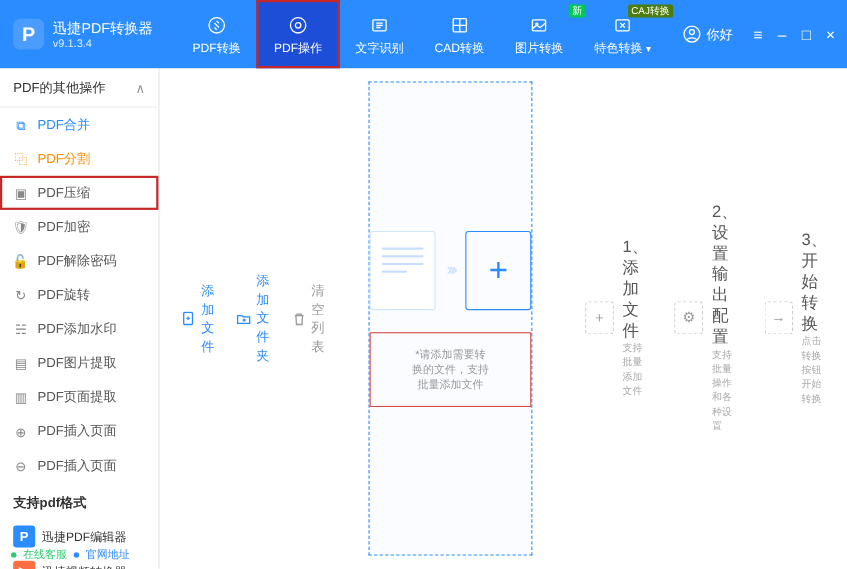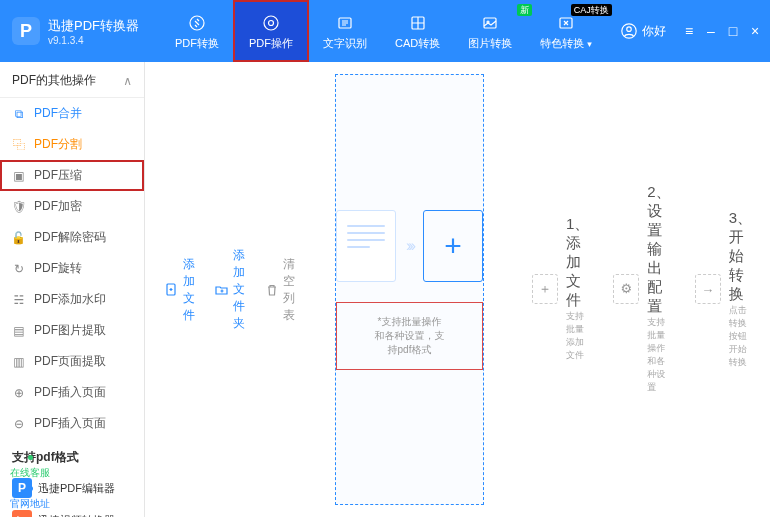--- a/index.html
+++ b/index.html
@@ -12,21 +12,21 @@
     .logo-text { font-size: 13px; font-weight: 500; }
     .version { font-size: 10px; opacity: 0.85; }
     
     .nav { display: flex; height: 100%; margin-left: 10px; }
     .nav-item { display: flex; flex-direction: column; align-items: center; justify-content: center; padding: 0 14px; height: 100%; cursor: pointer; position: relative; }
     .nav-item.active { background: #1d4ed8; }
     .nav-item.hl { border: 2px solid #C62828; }
     .nav-icon { width: 22px; height: 22px; display: flex; align-items: center; justify-content: center; margin-bottom: 2px; }
     .nav-label { font-size: 11px; white-space: nowrap; }
     .badge { position: absolute; top: 4px; right: -6px; background: #00C853; color: #fff; font-size: 9px; padding: 0 3px; border-radius: 2px; line-height: 12px; }
-    .badge.red { background: #000000; }
+    .badge.red { background: #4d7c0f; }
     
     .header-right { position: absolute; right: 8px; top: 0; height: 100%; display: flex; align-items: center; gap: 10px; }
     .user { display: flex; align-items: center; gap: 4px; font-size: 12px; cursor: pointer; }
     .win-controls { display: flex; gap: 8px; font-size: 14px; margin-left: 6px; }
     .win-btn { cursor: pointer; width: 14px; text-align: center; }
     
     
     .body { display: flex; height: 455px; }
     
     
@@ -35,21 +35,21 @@
     .side-list { }
     .side-item { display: flex; align-items: center; padding: 7px 12px; cursor: pointer; font-size: 12px; color: #555; }
     .side-item .sicon { width: 14px; height: 14px; margin-right: 8px; display: flex; align-items: center; justify-content: center; }
     .side-item.merge { color: #2B8CFF; }
     .side-item.split { color: #FF8C00; }
     .side-item.hl { border: 2px solid #C62828; padding: 5px 10px; }
     .side-item:not(.merge):not(.split) .sicon { color: #888; }
     .side-section-title { font-size: 12px; font-weight: 600; padding: 10px 12px 6px; color: #333; }
     .product { display: flex; align-items: center; padding: 6px 12px; cursor: pointer; font-size: 11px; }
     .product .picon { width: 20px; height: 20px; border-radius: 3px; margin-right: 6px; display: flex; align-items: center; justify-content: center; color: #fff; font-size: 12px; font-weight: bold; }
-    .footer-links { position: absolute; bottom: 6px; left: 10px; font-size: 10px; display: flex; gap: 6px; align-items: center; flex-direction: column; }
+    .footer-links { position: absolute; bottom: 6px; left: 10px; font-size: 10px; display: flex; gap: 6px; align-items: center; }
     .footer-links .dot { width: 5px; height: 5px; border-radius: 50%; display: inline-block; }
     
     
     .main { flex: 1; display: flex; position: relative; }
     .toolbar { display: flex; align-items: center; gap: 20px; padding: 10px 20px; color: #2B8CFF; font-size: 12px; }
     .tool { display: flex; align-items: center; gap: 4px; cursor: pointer; }
     .tool.clear { color: #999; }
     
     .drop-area { margin: 12px 20px; flex: 1; border: 1px dashed #2B8CFF; display: flex; flex-direction: column; align-items: center; justify-content: center; background: #FAFCFF; }
     .drop-graphic { display: flex; align-items: center; gap: 10px; margin-bottom: 20px; }
@@ -270,21 +270,21 @@
         <div class="doc">
           <div class="doc-line"></div>
             <div class="doc-line"></div>
             <div class="doc-line"></div>
             <div class="doc-line" style="width:60%"></div>
         </div>
         <div class="arrows">›››</div>
         <div class="doc-add">+</div>
       </div>
       <div class="drop-text-box">
-        <div class="sub-text">*支持批量操作和各种设置，支持pdf格式</div>
+        <div class="sub-text">*请添加需要转换的文件，支持批量添加文件</div>
       </div>
     </div>
 
     <div class="steps">
       <div class="step">
         <div class="step-icon">＋</div>
         <div class="step-txt">
             <div class="t"><span>1</span>、<span>添加文件</span></div>
             <div class="s">支持批量添加文件</div>
           </div>

